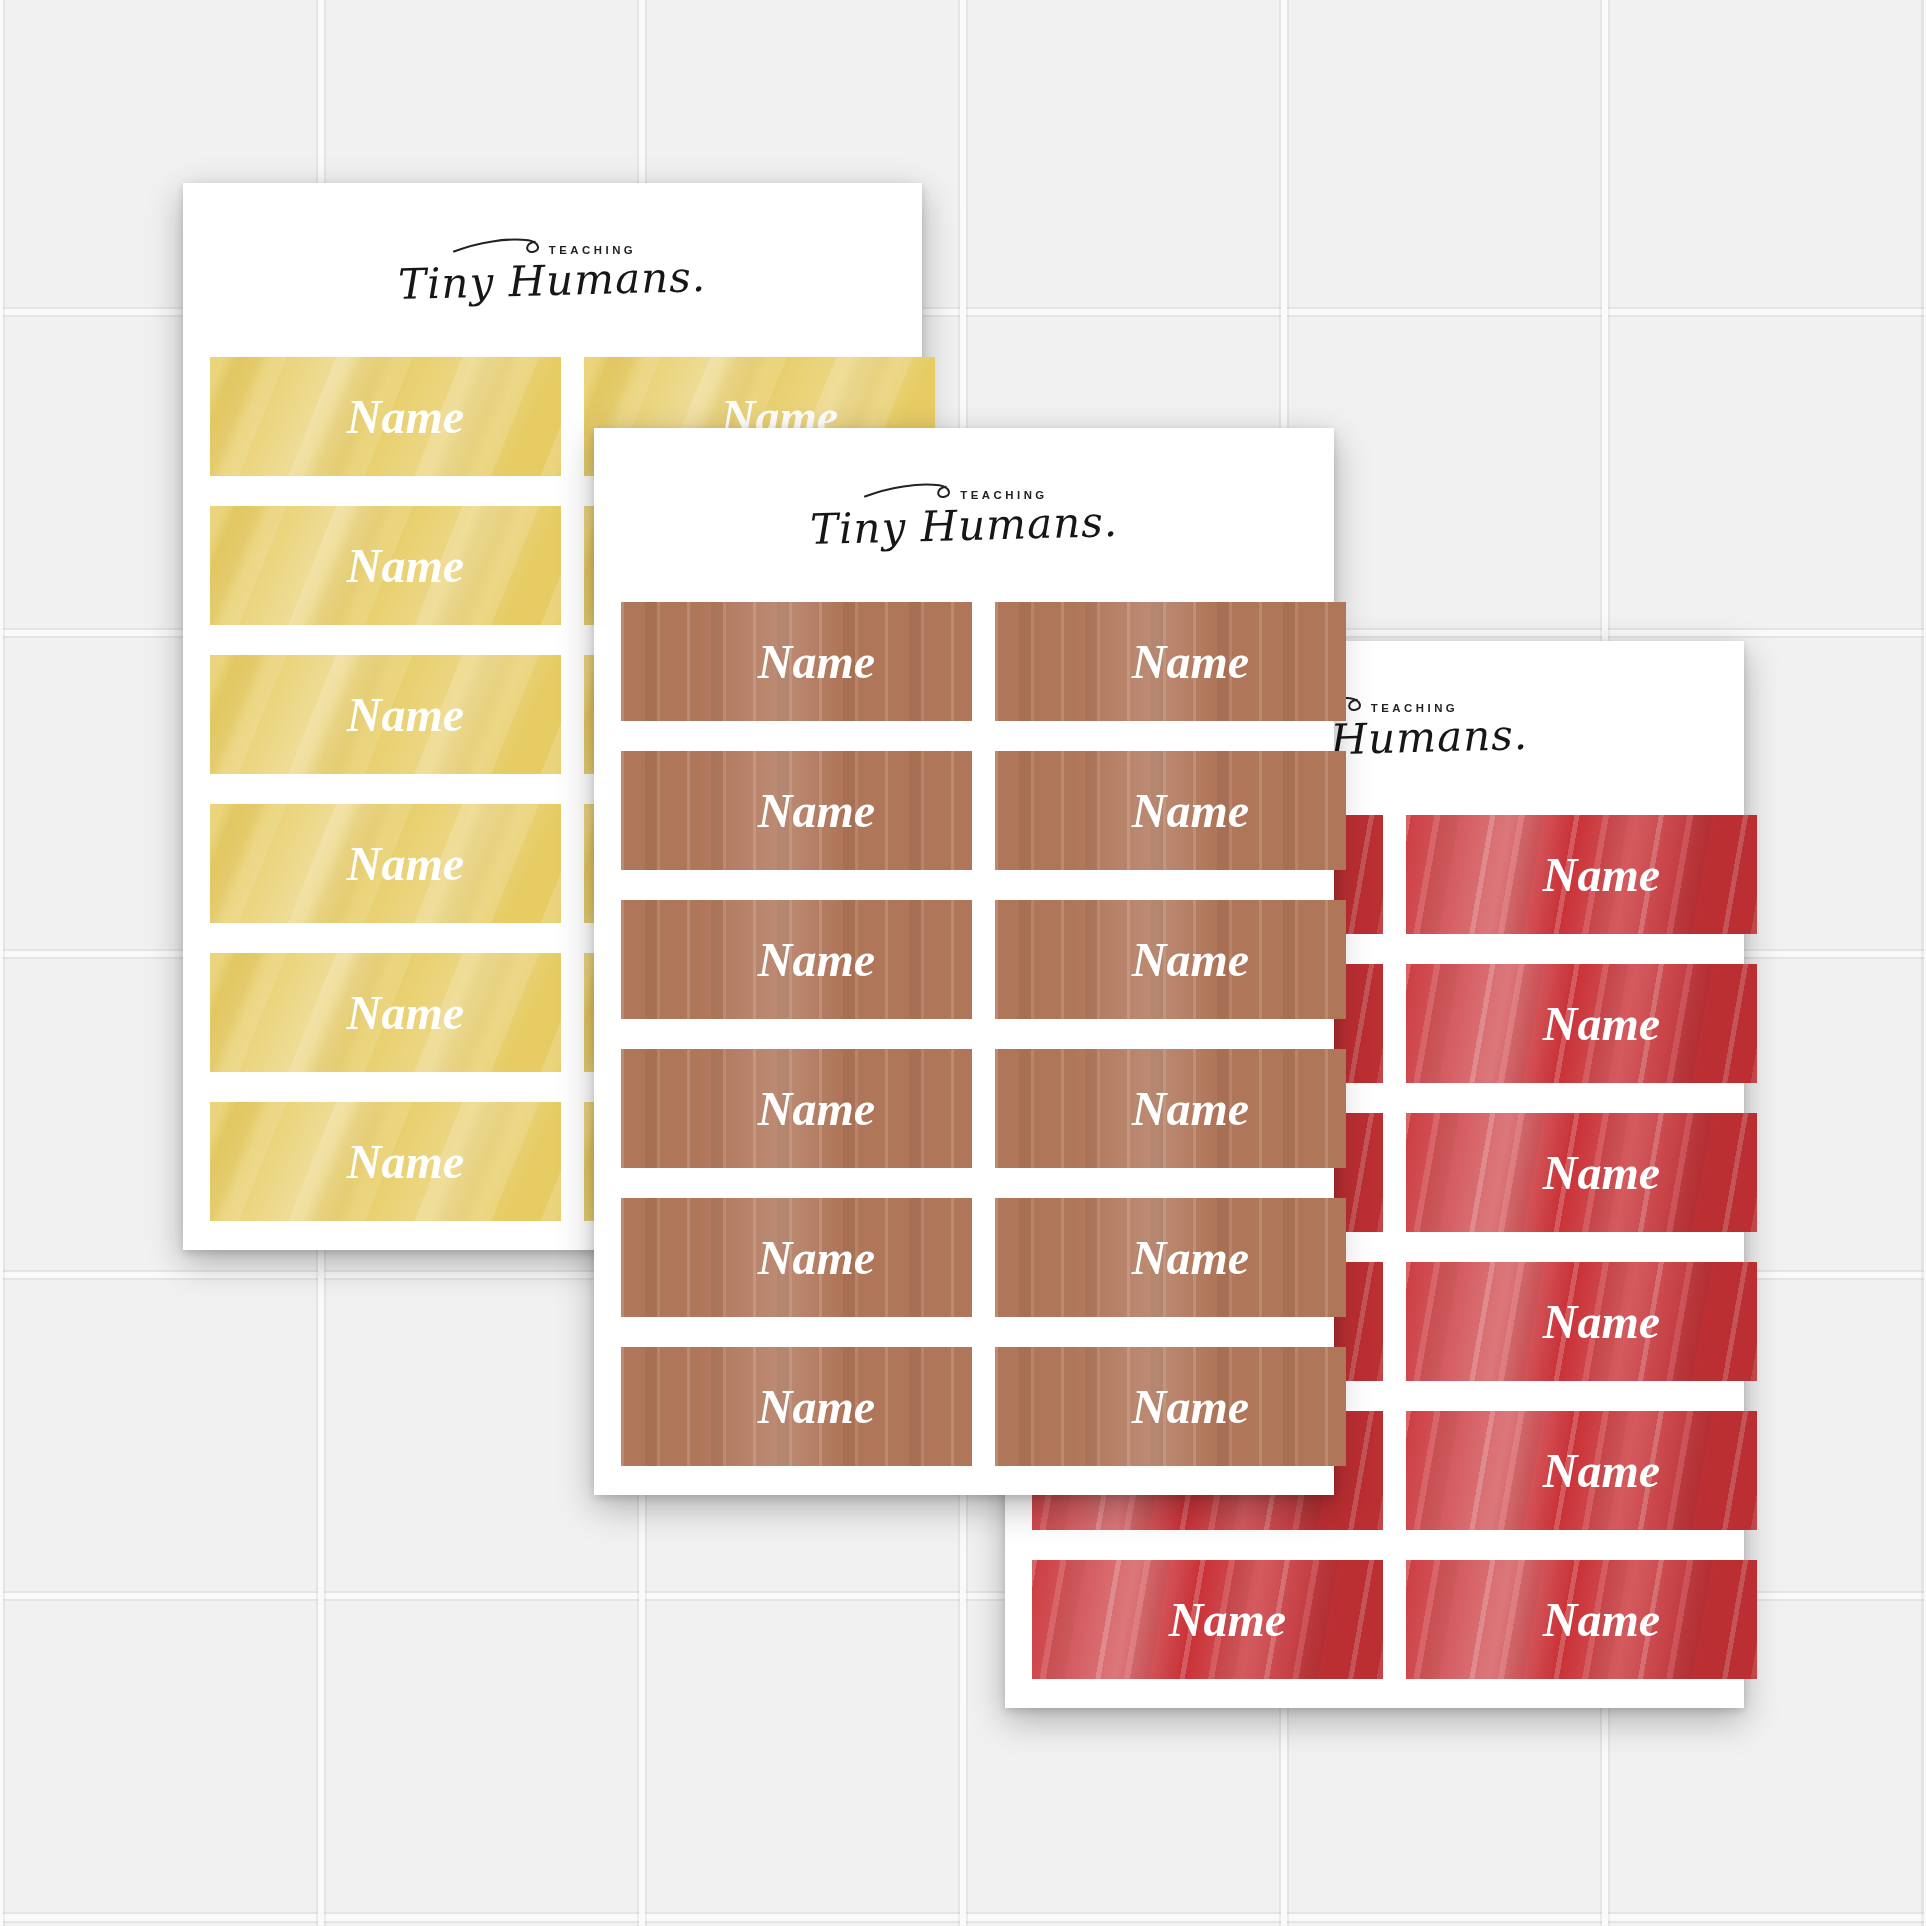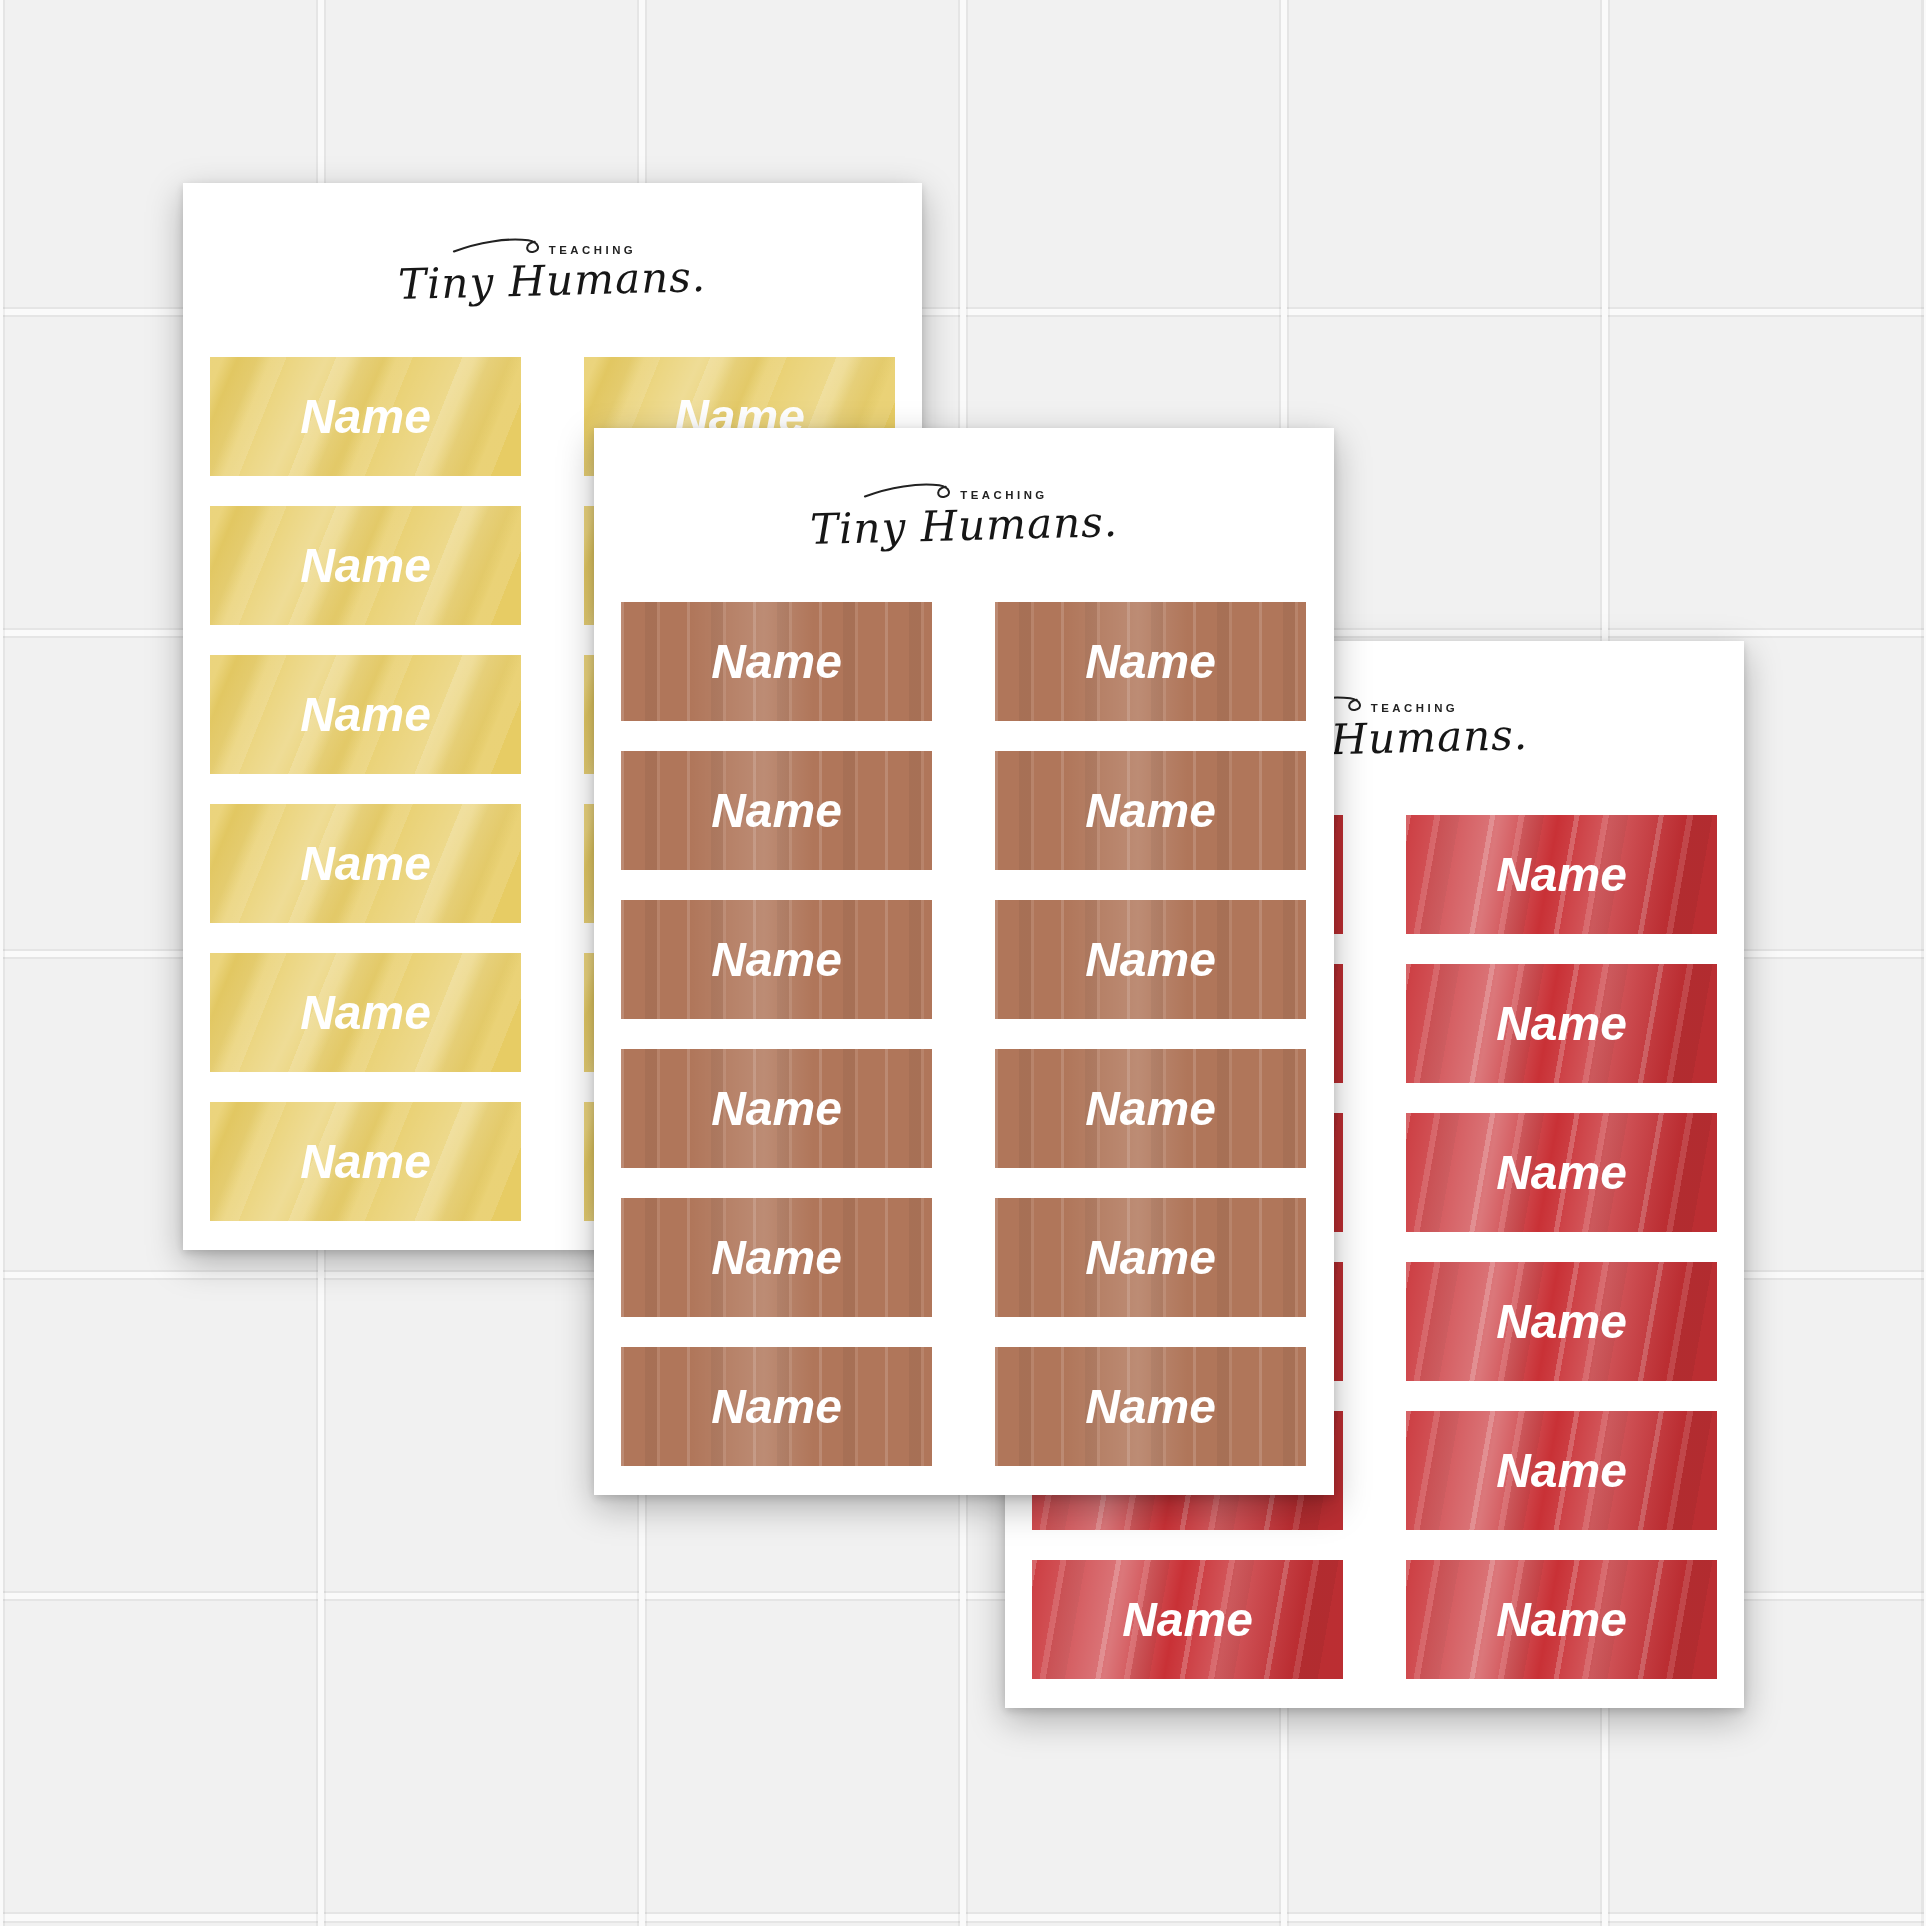--- a/index.html
+++ b/index.html
@@ -44,22 +44,22 @@
   .label-grid {
     position:absolute; left:27px; top:174px;
     display:grid; grid-template-columns:311px 311px;
     column-gap:63px; row-gap:30px;
   }
   .name-label {
     width:311px; height:119px;
     display:flex; align-items:center; justify-content:center;
     background-color:var(--label-color,#ccc);
     color:#ffffff;
-    font-family:Liberation Sans, sans-serif;
-    font-style:italic; font-weight:bold; font-size:48px;
+    font-family:Liberation Serif, serif;
+    font-style:italic; font-weight:bold; font-size:48px;padding-left:40px;
   }
   
   .sheet-yellow .name-label {
     background-image:
       linear-gradient(115deg, rgba(255,255,255,0) 8%, rgba(255,255,255,0.32) 32%,
         rgba(255,255,255,0.04) 48%, rgba(255,255,255,0.26) 70%, rgba(255,255,255,0) 86%),
       repeating-linear-gradient(112deg, rgba(255,255,255,0.16) 0 12px, rgba(0,0,0,0.025) 26px 44px,
         rgba(255,255,255,0.12) 57px 71px, rgba(0,0,0,0) 71px 117px);
   }
   .sheet-brown .name-label {

